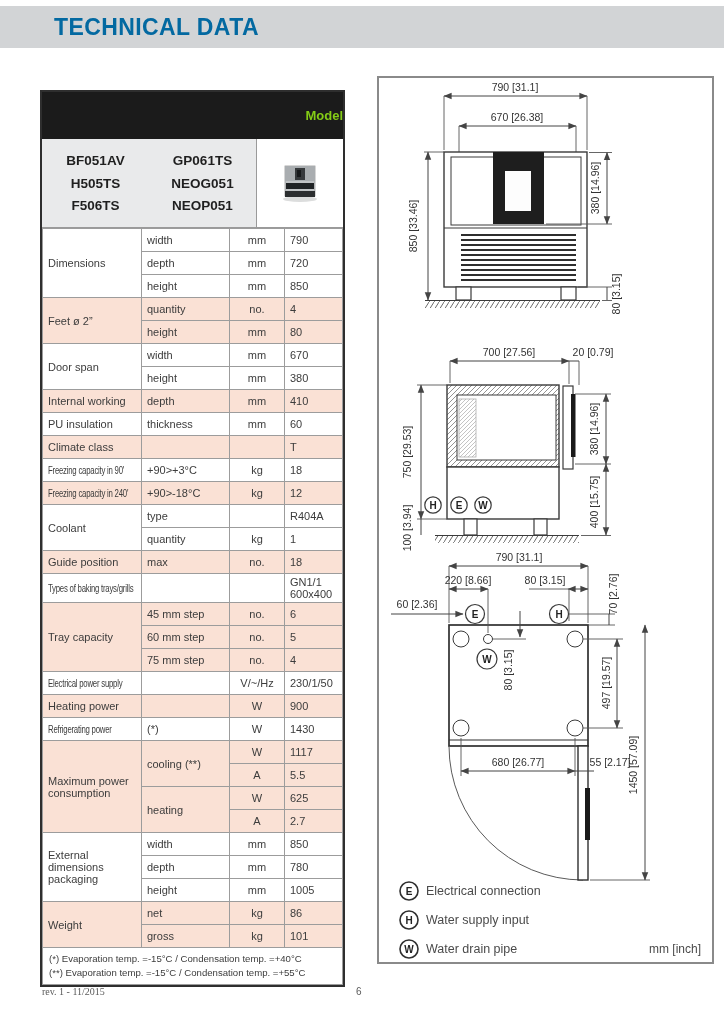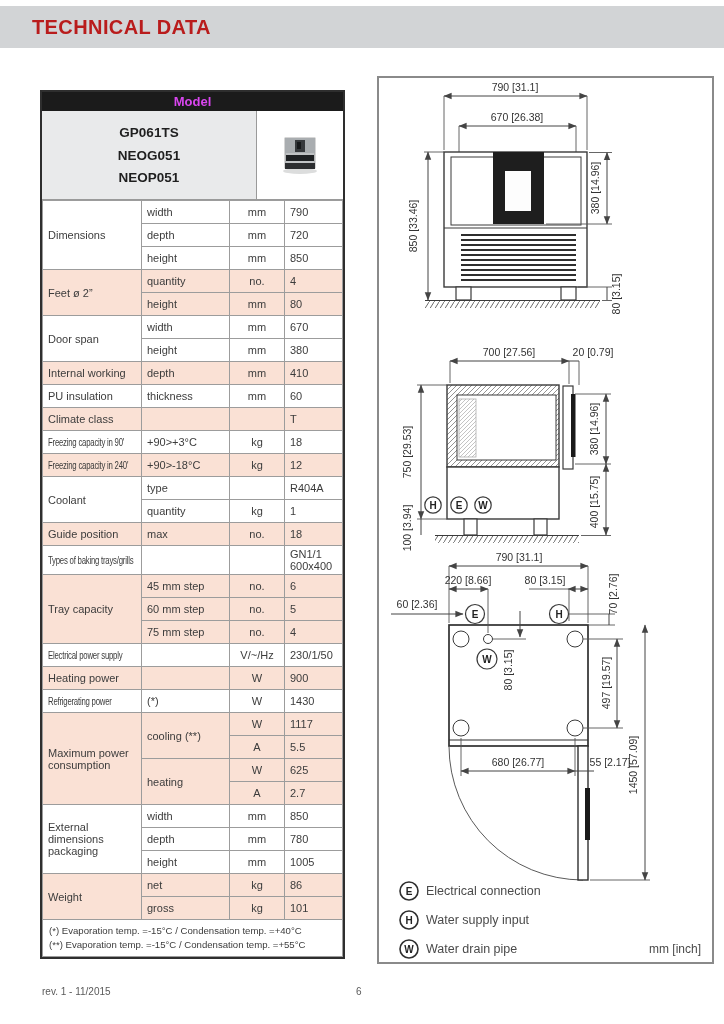--- a/index.html
+++ b/index.html
@@ -3,26 +3,26 @@
 <meta charset="utf-8">
 <style>
   html,body{margin:0;padding:0;}
   body{
     width:724px;height:1024px;position:relative;background:#ffffff;
     font-family:"Liberation Sans",sans-serif;overflow:hidden;
   }
   
   .banner{position:absolute;top:6px;left:0;width:724px;height:42px;background:#d2d4d6;
     display:flex;align-items:center;}
-  .banner .title{margin-left:32px;font-size:20px;font-weight:bold;color:#b91c1c;letter-spacing:.4px;}
+  .banner .title{margin-left:54px;font-size:23px;font-weight:bold;color:#0369a1;letter-spacing:.4px;}
 
   
   .spec{position:absolute;left:40px;top:90px;width:301px;border:2px solid #2e2e2e;background:#fff;}
-  .spec-header{background:#1b1b1b;color:#d946ef;font-weight:bold;font-size:13px;text-align:center;
-    padding:2px 0;}
+  .spec-header{background:#1b1b1b;color:#84cc16;font-weight:bold;font-size:13px;text-align:right;
+    padding:16px 0;}
   .models{display:flex;border-bottom:1px solid #9a9a9a;height:88px;}
   .models-names{width:214px;background:#e9eaeb;border-right:1px solid #9a9a9a;display:flex;}
   .models-col{flex:1;display:flex;flex-direction:column;justify-content:space-evenly;align-items:center;
     font-weight:bold;font-size:13.5px;color:#1f1f1f;padding:6px 0;}
   .photo-cell{flex:1;display:flex;align-items:center;justify-content:center;background:#fff;}
 
   table.specs{border-collapse:collapse;width:100%;font-size:11px;color:#3c3c3c;table-layout:fixed;}
   table.specs td{border:1px solid #9c9c9c;padding:2px 5px;height:18px;vertical-align:middle;background:#fff;}
   table.specs tr.shaded td{background:#fae1d5;}
   td.c-label{width:88px;}
@@ -35,34 +35,39 @@
 
   
   .draw{position:absolute;left:377px;top:76px;width:333px;height:884px;border:2px solid #8a8a8a;background:#fff;}
   svg text{font-family:"Liberation Sans",sans-serif;}
   .dlabel{font-size:10.5px;fill:#333;}
   .mletter{font-size:10px;font-weight:bold;fill:#222;}
   .legend-label{font-size:12.5px;fill:#4a4a4a;}
   .units-note{font-size:12px;fill:#4a4a4a;}
 
   
-  .footer-left{position:absolute;left:42px;top:986px;font-size:10px;color:#5a5a5a;}
+  .footer-left{position:absolute;left:42px;top:986px;font-size:10px;color:#5a5a5a;font-family:Liberation Serif, serif;}
   .footer-page{position:absolute;left:356px;top:986px;font-size:10px;color:#5a5a5a;}
 </style>
 </head>
 <body>
 
 <div class="banner">
   <div class="title">TECHNICAL DATA</div>
 </div>
 
 <div class="spec">
   <div class="spec-header">Model</div>
   <div class="models">
     <div class="models-names">
+      <div class="models-col">
+        <span>BF051AV</span>
+        <span>H505TS</span>
+        <span>F506TS</span>
+      </div>
       <div class="models-col">
         <span>GP061TS</span>
         <span>NEOG051</span>
         <span>NEOP051</span>
       </div>
     </div>
     <div class="photo-cell">
 
       <svg width="44" height="42" viewBox="0 0 44 42">
         <ellipse cx="22" cy="37" rx="17" ry="3" fill="#dcdddd"></ellipse>

